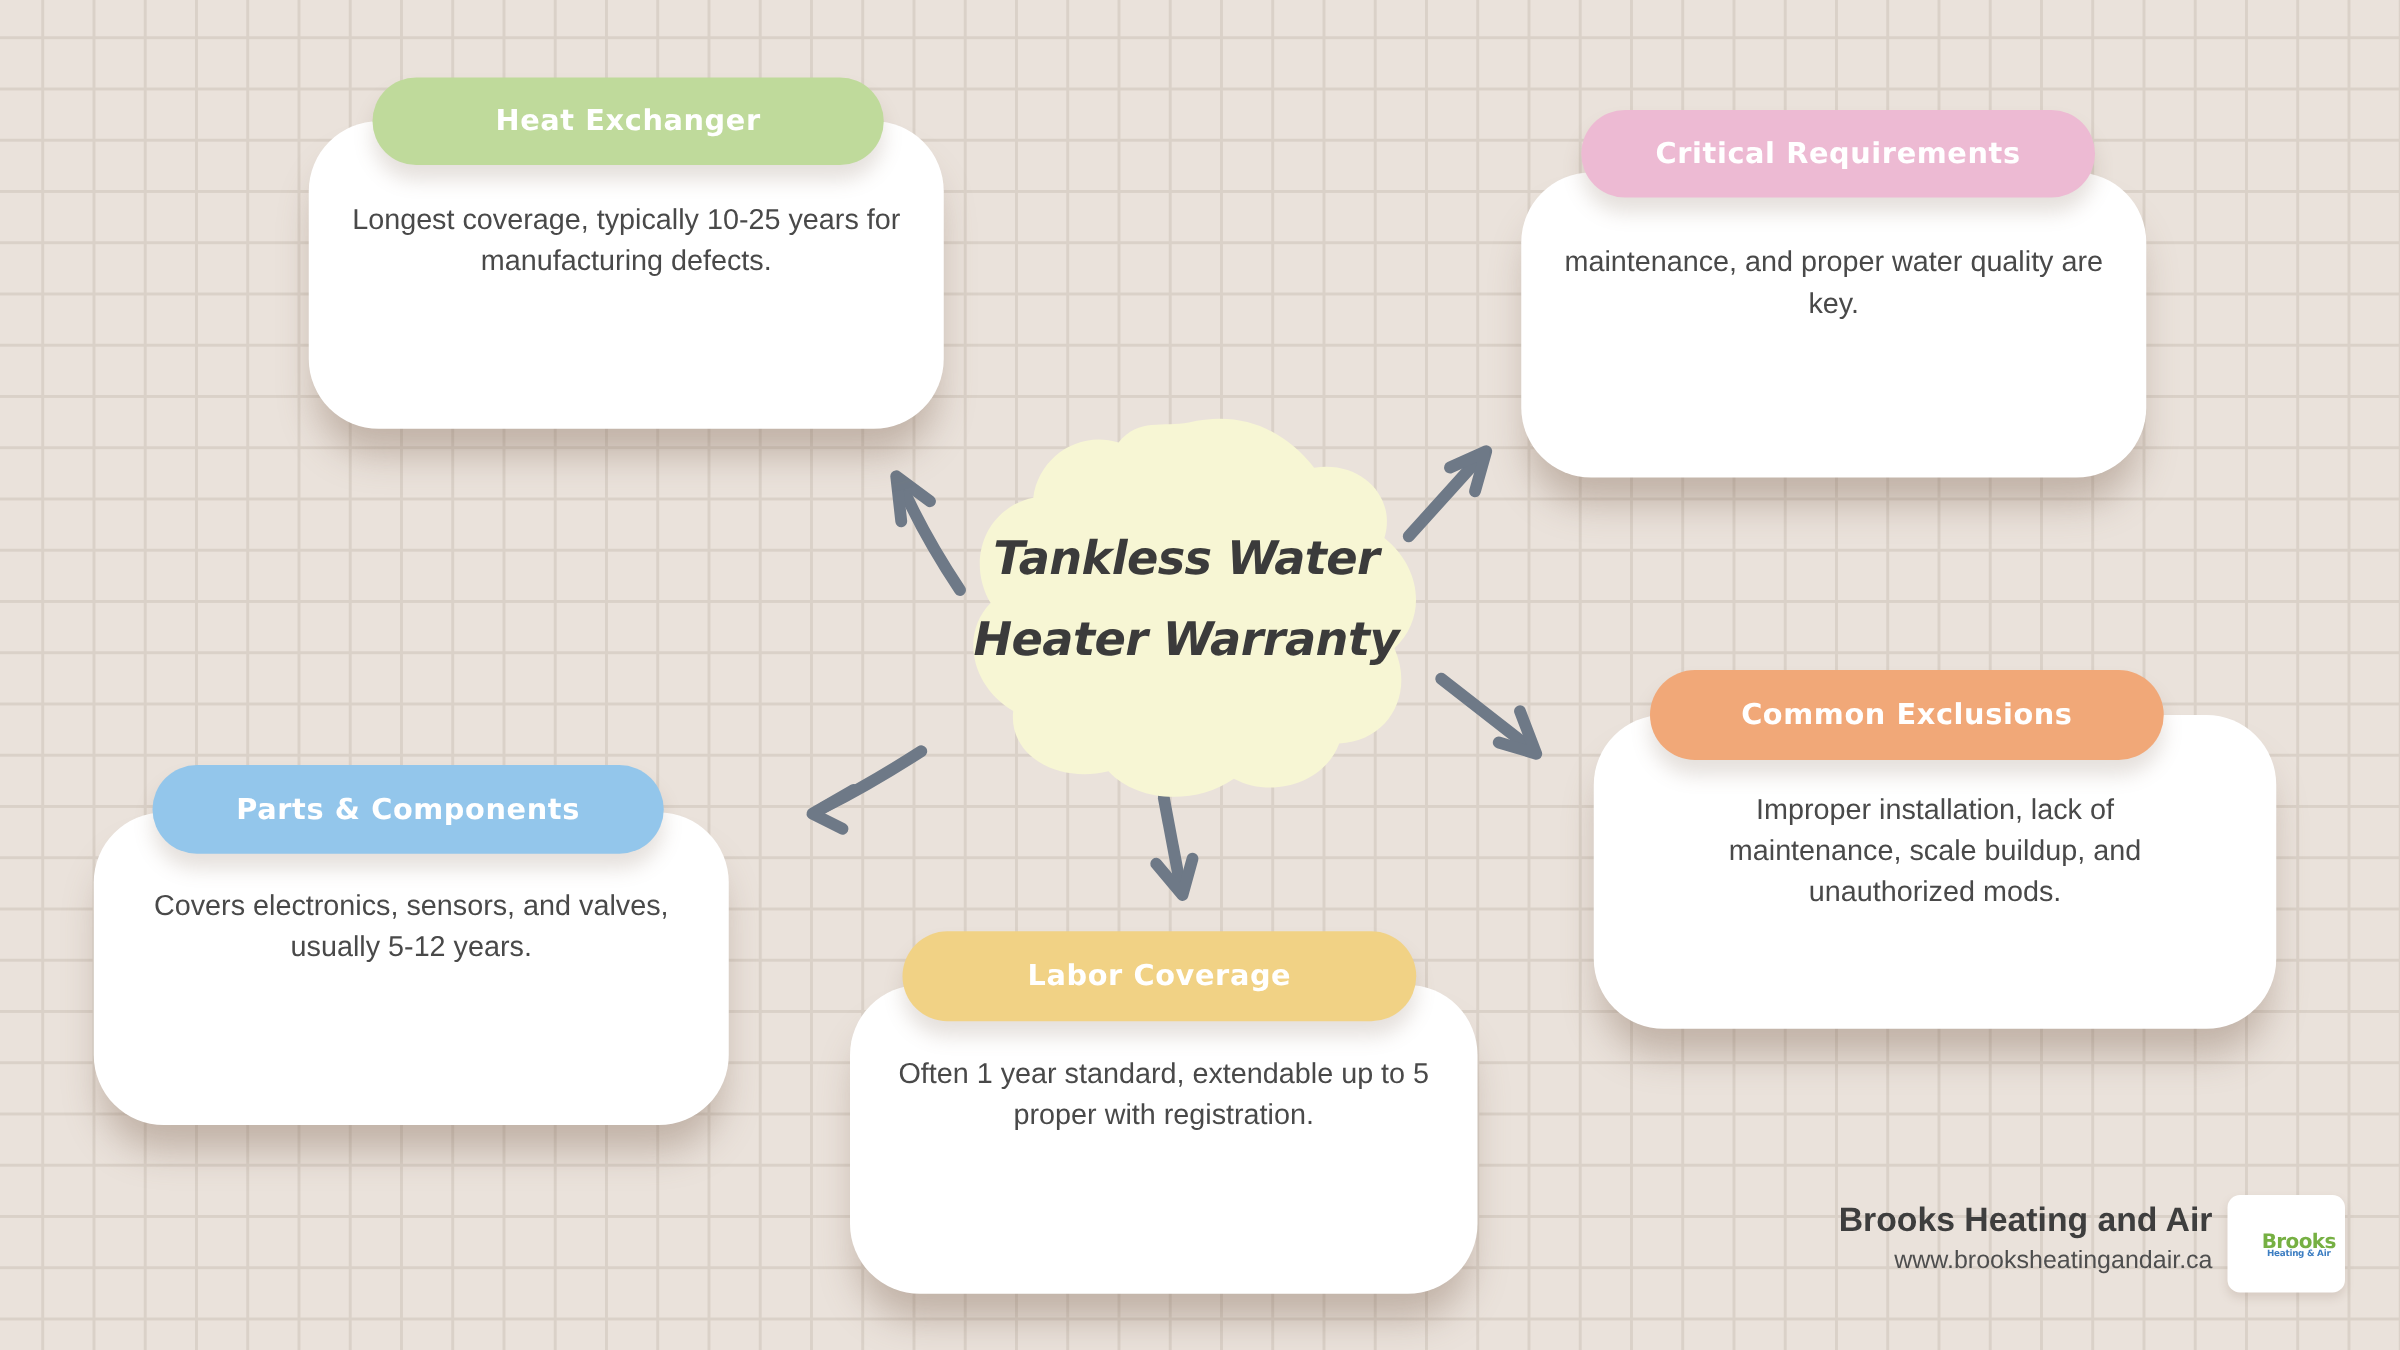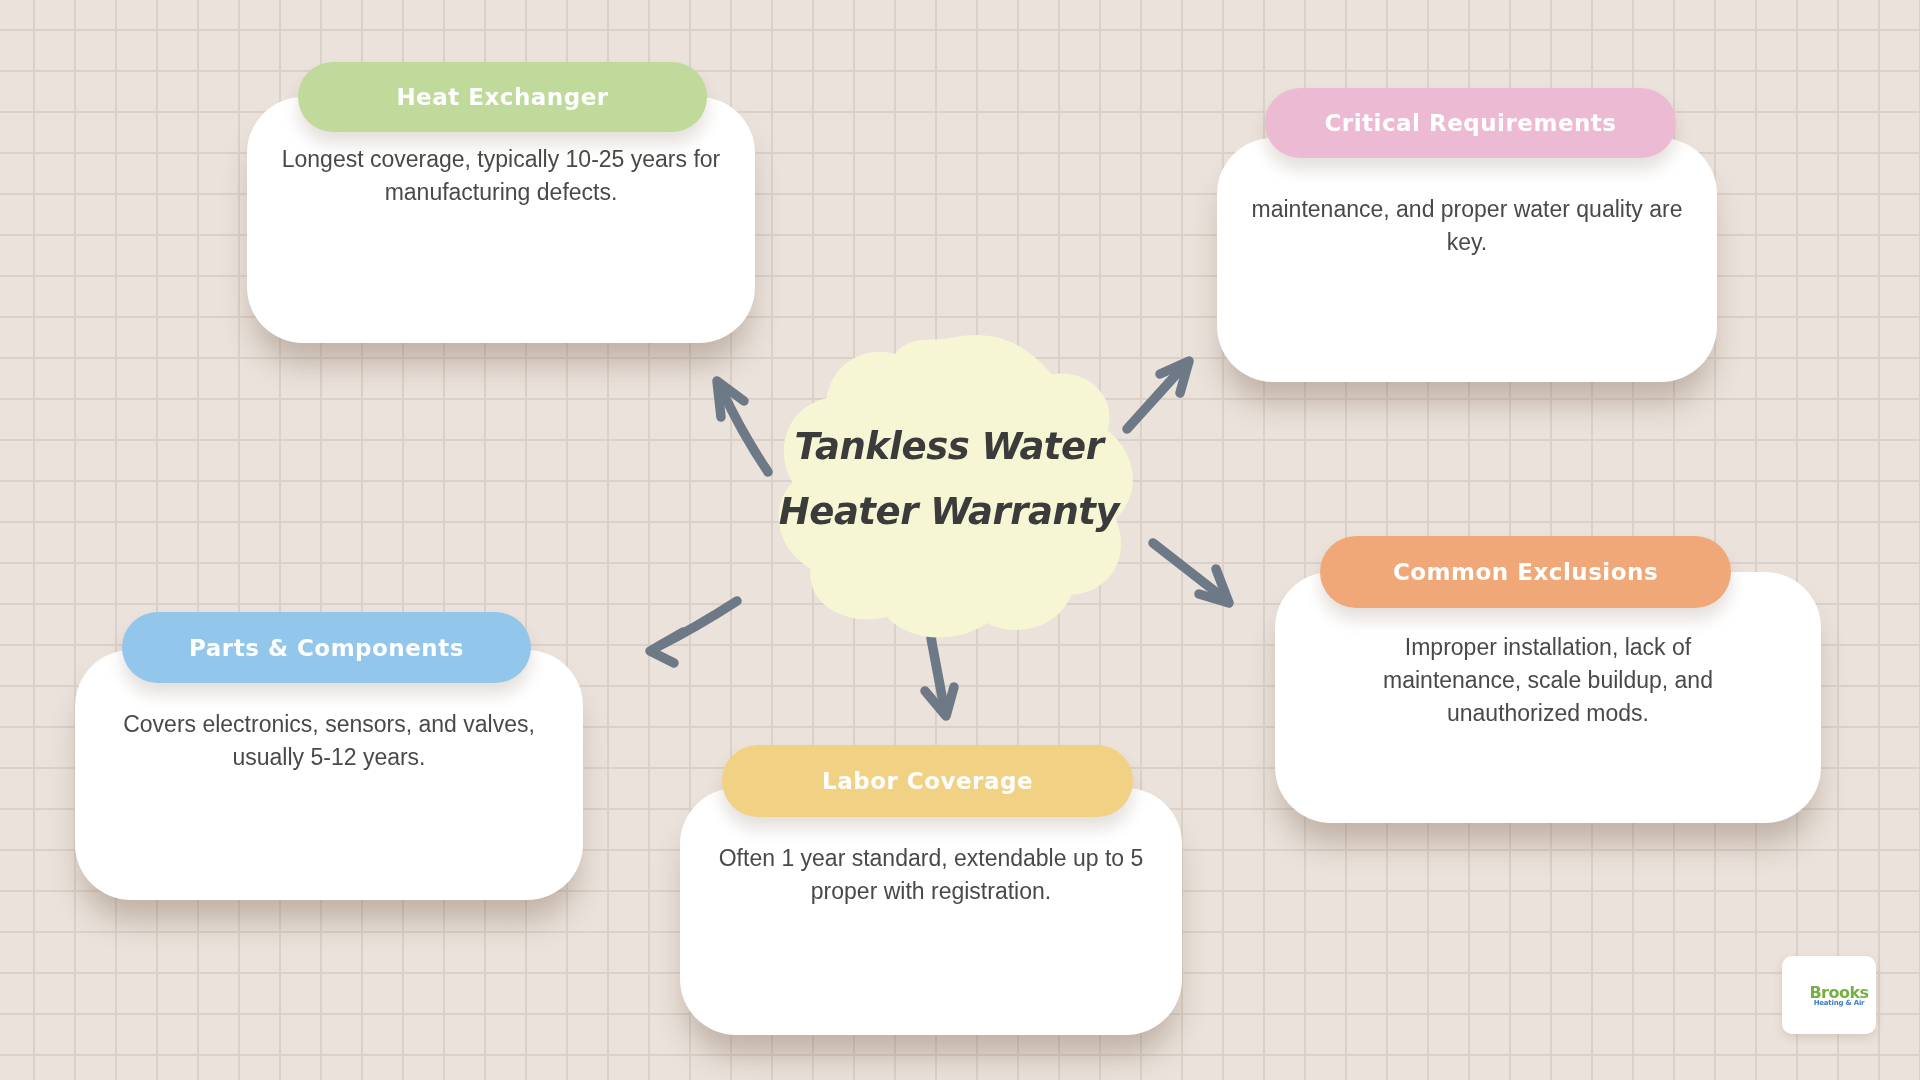--- a/index.html
+++ b/index.html
@@ -40,21 +40,21 @@
     font-family:"DejaVu Sans",sans-serif;
     font-weight:bold;
     font-size:23px;
     letter-spacing:0.5px;
     box-shadow:0 12px 16px rgba(125,100,82,0.20);
   }
 
   
   .card-heat{left:247px;top:97px;width:508px;height:246px;}
   .pill-heat{left:298px;top:62px;width:409px;height:70px;}
-  .body-heat{top:46px;justify-content:center;}
+  .body-heat{top:62px;justify-content:center;}
 
   .card-critical{left:1217px;top:138px;width:500px;height:244px;}
   .pill-critical{left:1265px;top:88px;width:411px;height:70px;}
   .body-critical{top:55px;}
 
   .card-parts{left:75px;top:650px;width:508px;height:250px;}
   .pill-parts{left:122px;top:612px;width:409px;height:71px;}
   .body-parts{top:58px;}
 
   .card-labor{left:680px;top:788px;width:502px;height:247px;}
@@ -200,18 +200,22 @@
     <div class="body body-excl">
       <div>Improper installation, lack of</div>
       <div>maintenance, scale buildup, and</div>
       <div>unauthorized mods.</div>
     </div>
   </div>
   <div class="pill pill-excl" style="background-color: rgb(241, 168, 120);">
     <span>Common Exclusions</span>
   </div>
 
+  <div class="footer-text">
+    <div class="footer-company">Brooks Heating and Air</div>
+    <div class="footer-site">www.brooksheatingandair.ca</div>
+  </div>
   <div class="footer-logo">
     <span class="logo-main">Brooks</span>
     <span class="logo-sub">Heating &amp; Air</span>
   </div>
 
 </div>
 
 </body></html>

